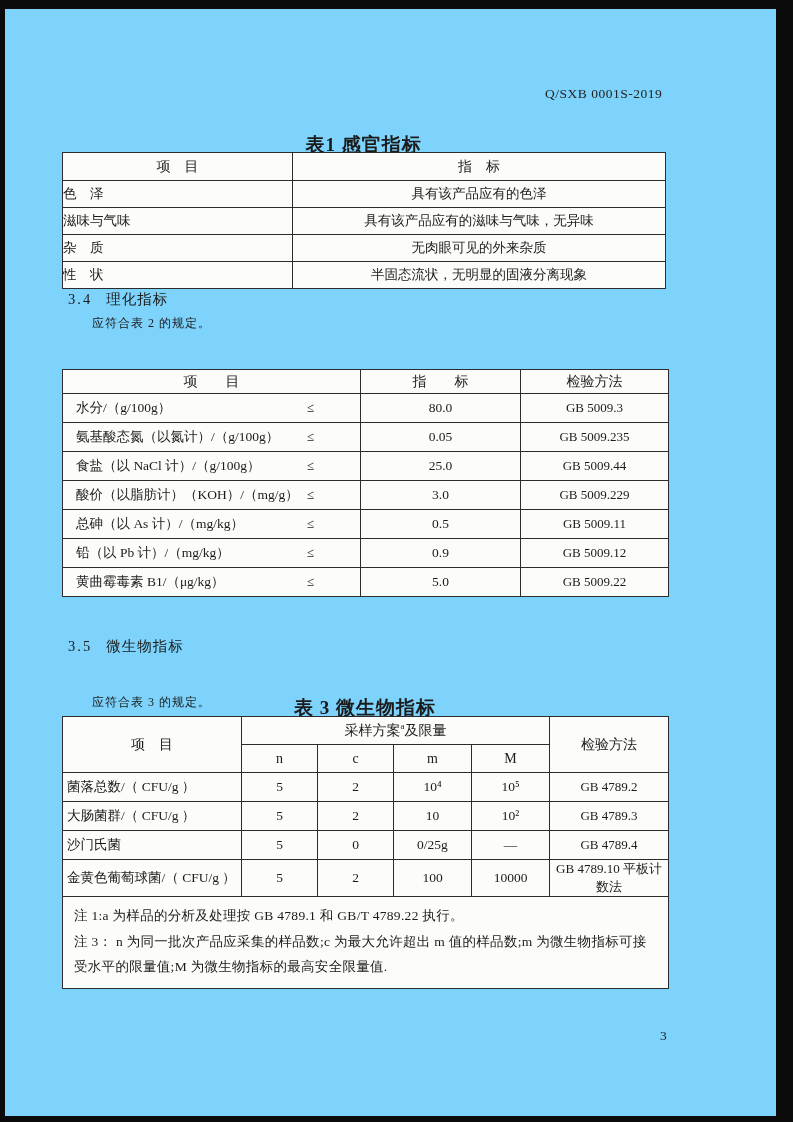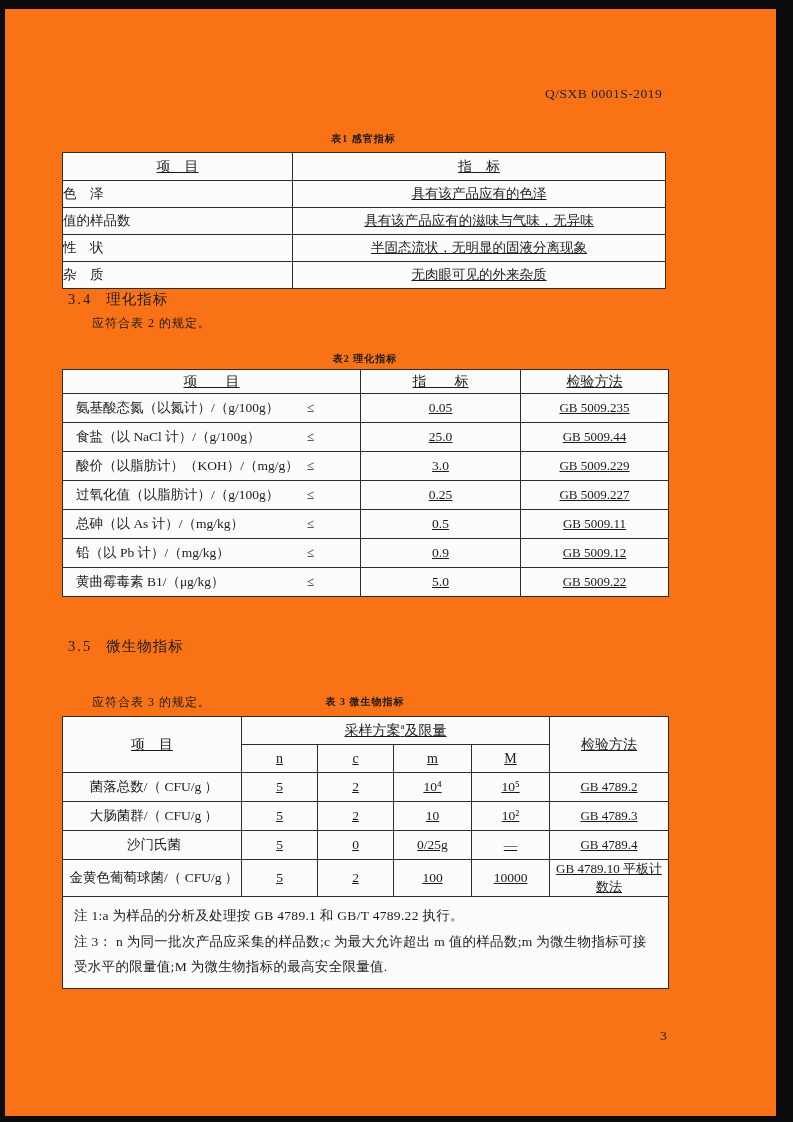--- a/index.html
+++ b/index.html
@@ -3,42 +3,42 @@
 <meta charset="utf-8">
 <style>
   html,body{margin:0;padding:0;}
   body{
     width:793px;height:1122px;position:relative;background:#0b0b0b;
     font-family:"Liberation Serif","DejaVu Serif",serif;
     -webkit-font-smoothing:antialiased;
   }
   .page{
     position:absolute;left:5px;top:9px;width:771px;height:1107px;
-    background:#f97316;color:#1b1b1b;overflow:hidden;
+    background:#7dd3fc;color:#1b1b1b;overflow:hidden;
   }
   .abs{position:absolute;}
   .doc-code{font-size:13.5px;letter-spacing:0.5px;color:#222;}
-  .t-title{font-weight:bold;font-size:10px;text-align:center;letter-spacing:1px;}
+  .t-title{font-weight:bold;font-size:19px;text-align:center;letter-spacing:1px;}
   .sec-head{font-weight:normal;font-size:14.5px;letter-spacing:1px;}
   .sec-head .num{margin-right:14px;letter-spacing:2px;}
   .sec-body{font-size:12px;letter-spacing:1px;}
   table{border-collapse:collapse;table-layout:fixed;position:absolute;background:#fcfcfa;}
   td{border:1px solid #2c2c2c;font-size:13.5px;padding:0;color:#1b1b1b;overflow:hidden;}
-  .center{text-align:center;vertical-align:middle;text-decoration:underline;}
+  .center{text-align:center;vertical-align:middle;}
   .t1 td{height:26px;}
   .t1 tr.head td{height:27px;font-size:14px;}
   .t1 .item-cell{padding-left:0;text-align:left;}
   .t2 tr.head td{height:23px;font-size:14px;}
   .t2 td{height:28px;}
   .item-flex{display:flex;justify-content:space-between;align-items:center;
              padding-left:13px;padding-right:46px;}
   .op{font-size:13px;}
   .t3 tr.head td{height:27px;font-size:14px;}
   .t3 td{height:28px;}
-  .t3 .item-cell{padding-left:4px;text-align:center;}
+  .t3 .item-cell{padding-left:4px;text-align:left;}
   .sup{vertical-align:super;font-size:9px;line-height:0;}
   .notes-cell{padding:6px 11px 8px 11px;height:auto;vertical-align:top;}
   .note-line{font-size:13.5px;line-height:1.9;text-align:left;letter-spacing:0.3px;}
   .page-num{font-size:13.5px;}
   .method-cell{font-size:13px;}
 </style>
 </head>
 <body>
 
 <div class="page">
@@ -55,56 +55,65 @@
     <tbody>
         <tr class="head">
       <td class="center">项　目</td>
       <td class="center">指　标</td>
     </tr>
     <tr>
       <td class="item-cell">色　泽</td>
       <td class="center">具有该产品应有的色泽</td>
     </tr>
     <tr>
-      <td class="item-cell">值的样品数</td>
+      <td class="item-cell">滋味与气味</td>
       <td class="center">具有该产品应有的滋味与气味，无异味</td>
+    </tr>
+    <tr>
+      <td class="item-cell">杂　质</td>
+      <td class="center">无肉眼可见的外来杂质</td>
     </tr>
     <tr>
       <td class="item-cell">性　状</td>
       <td class="center">半固态流状，无明显的固液分离现象</td>
-    </tr>
-    <tr>
-      <td class="item-cell">杂　质</td>
-      <td class="center">无肉眼可见的外来杂质</td>
     </tr>
   </tbody>
     </table>
 
   <div class="abs sec-head" style="left:63px;top:281px;">
     <span class="num">3.4</span><span>理化指标</span>
   </div>
   <div class="abs sec-body" style="left:87px;top:306px;">应符合表 2 的规定。</div>
 
-  <div class="abs t-title" style="left:57px;top:343px;width:606px;">表2  理化指标</div>
 
   <table class="t2" style="left:57px;top:360px;width:606px;">
     <colgroup>
         <col style="width:298px">
         <col style="width:160px">
         <col style="width:148px">
       </colgroup>
     <tbody>
         <tr class="head">
       <td class="center">项　　目</td>
       <td class="center">指　　标</td>
       <td class="center">检验方法</td>
     </tr>
     <tr>
       <td>
             <div class="item-flex">
+              <span>水分/（g/100g）</span>
+              <span class="op">≤</span>
+            </div>
+          </td>
+      <td class="center">80.0</td>
+      <td class="center method-cell">GB 5009.3</td>
+    </tr>
+    <tr>
+      <td>
+            <div class="item-flex">
               <span>氨基酸态氮（以氮计）/（g/100g）</span>
               <span class="op">≤</span>
             </div>
           </td>
       <td class="center">0.05</td>
       <td class="center method-cell">GB 5009.235</td>
     </tr>
     <tr>
       <td>
             <div class="item-flex">
@@ -117,30 +126,20 @@
     </tr>
     <tr>
       <td>
             <div class="item-flex">
               <span>酸价（以脂肪计）（KOH）/（mg/g）</span>
               <span class="op">≤</span>
             </div>
           </td>
       <td class="center">3.0</td>
       <td class="center method-cell">GB 5009.229</td>
-    </tr>
-    <tr>
-      <td>
-            <div class="item-flex">
-              <span>过氧化值（以脂肪计）/（g/100g）</span>
-              <span class="op">≤</span>
-            </div>
-          </td>
-      <td class="center">0.25</td>
-      <td class="center method-cell">GB 5009.227</td>
     </tr>
     <tr>
       <td>
             <div class="item-flex">
               <span>总砷（以 As 计）/（mg/kg）</span>
               <span class="op">≤</span>
             </div>
           </td>
       <td class="center">0.5</td>
       <td class="center method-cell">GB 5009.11</td>

